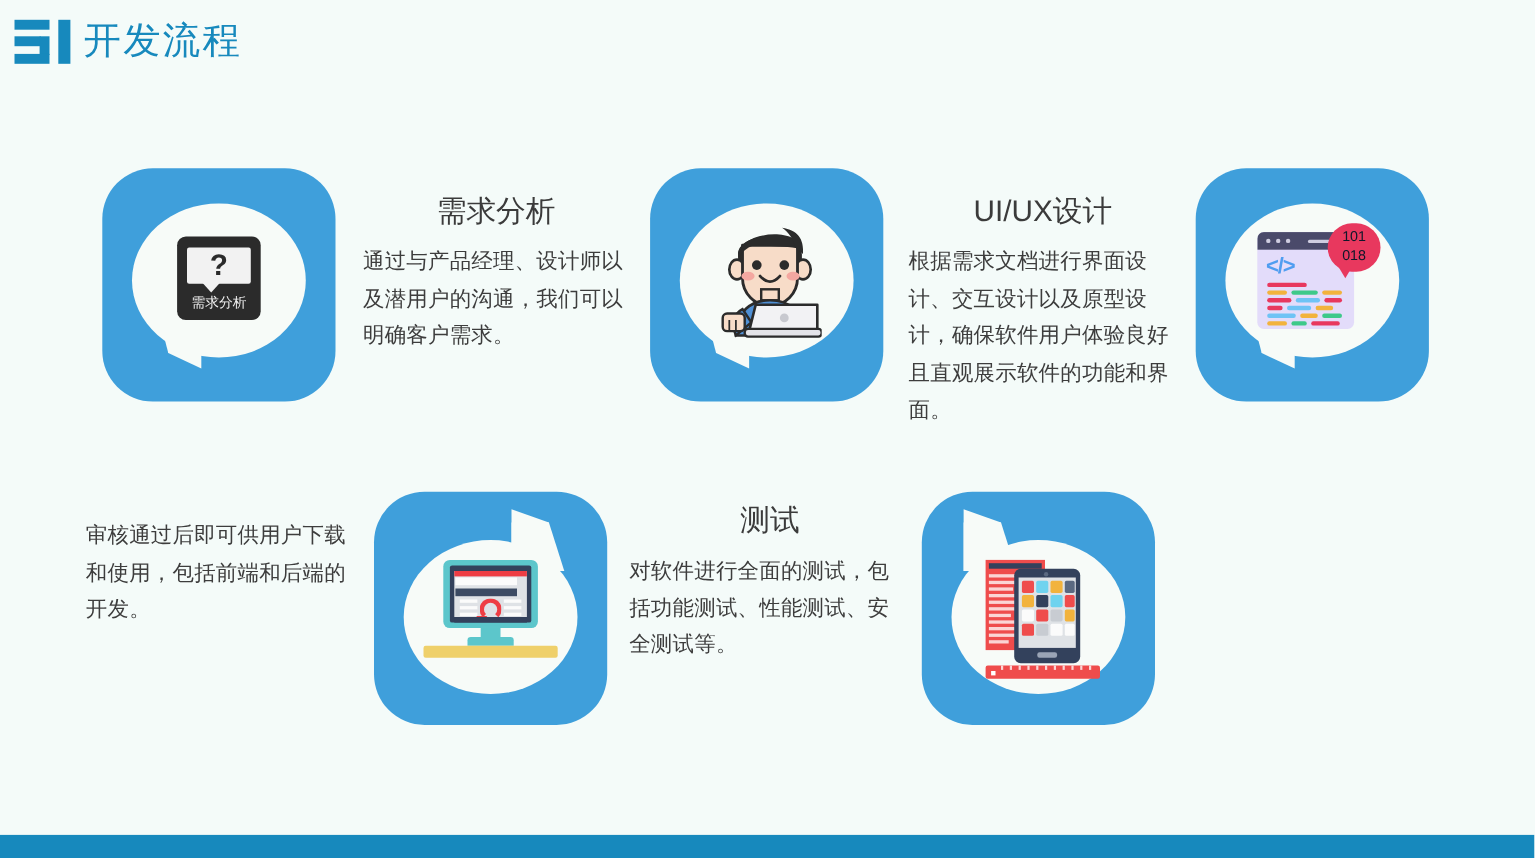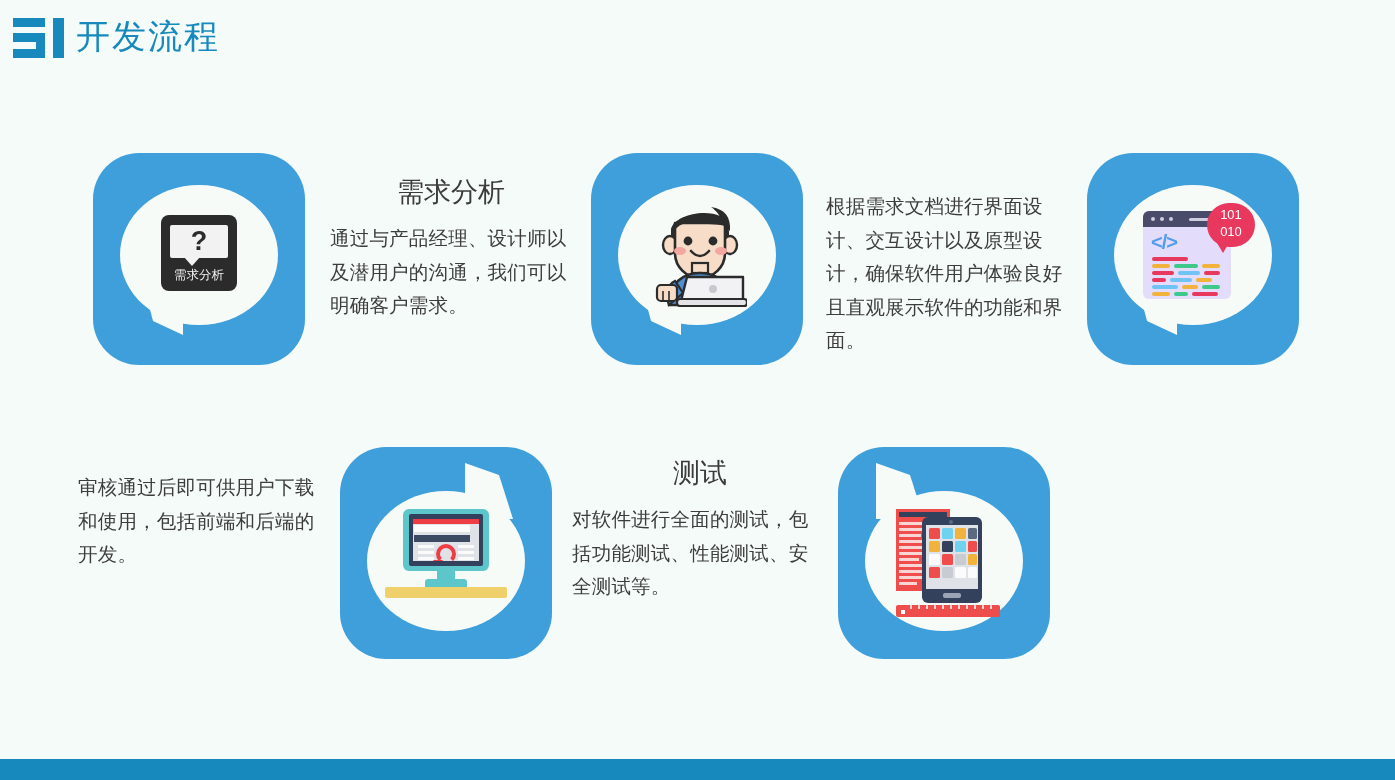--- a/index.html
+++ b/index.html
@@ -58,21 +58,21 @@
   .dev { position: absolute; }
 
   
   .code-win { position: absolute; width: 88px; height: 88px; background: #e3dcfa; border-radius: 6px; overflow: hidden; }
   .code-bar { position: absolute; left: 0; top: 0; width: 88px; height: 16px; background: #4a4a6a; }
   .code-dot { position: absolute; top: 6px; width: 4px; height: 4px; border-radius: 50%; background: #cfcde0; }
   .code-pill { position: absolute; top: 6.5px; left: 46px; width: 25px; height: 3.5px; border-radius: 2px; background: #cfcde0; }
   .slash { position: absolute; left: 8px; top: 20px; font-size: 20px; color: #4f9df0; font-weight: bold; letter-spacing: -1px; }
   .cl { position: absolute; height: 3.5px; border-radius: 2px; }
   .badge-101 { position: absolute; right: -10px; top: -8px; width: 48px; height: 44px; background: #e8385e; border-radius: 22px; }
-  .badge-101 span { position: absolute; left: 0; top: 4px; width: 48px; text-align: center; font-size: 13px; color: #ffffff; line-height: 17px; }
+  .badge-101 span { position: absolute; left: 0; top: 4px; width: 48px; text-align: center; font-size: 13px; color: #0f172a; line-height: 17px; }
   .badge-tail { position: absolute; left: 10px; top: 40px; width: 0; height: 0;
      border-left: 6px solid transparent; border-right: 6px solid transparent; border-top: 10px solid #e8385e; }
 
   
   .mon-frame { position: absolute; width: 86px; height: 62px; background: #5cc6cb; border-radius: 6px; }
   .mon-screen { position: absolute; left: 6px; top: 5px; width: 74px; height: 52px; background: #33415c; border-radius: 2px; }
   .mon-page { position: absolute; left: 4px; top: 0px; width: 66px; height: 48px; background: #dfe2e6; }
   .mon-red { position: absolute; left: 4px; top: -5px; width: 66px; height: 10px; background: #ee3d44; }
   .mon-input { position: absolute; left: 5px; top: 6px; width: 56px; height: 7px; background: #fbfbfb; }
   .mon-dark { position: absolute; left: 5px; top: 16px; width: 56px; height: 7px; background: #3c4a63; }
@@ -165,20 +165,21 @@
       <line x1="12" y1="90" x2="12" y2="100" stroke="#2b2b2b" stroke-width="1.6"></line>
       <line x1="18" y1="90" x2="18" y2="100" stroke="#2b2b2b" stroke-width="1.6"></line>
 
       <path d="M36 76 L92 76 L92 100 L30 100 Z" fill="#f2f2f4" stroke="#2b2b2b" stroke-width="2.4" stroke-linejoin="round"></path>
       <circle cx="62" cy="88" r="4" fill="#c8c9cf"></circle>
       <rect x="26" y="98" width="70" height="7" rx="3" fill="#e3e3e8" stroke="#2b2b2b" stroke-width="2.2"></rect>
     </svg>
   </div>
 
   <div class="text-block" style="left:826px; top:176px; width:244px;">
+    <div class="card-title">UI/UX设计</div>
     <div class="card-desc">根据需求文档进行界面设计、交互设计以及原型设计，确保软件用户体验良好且直观展示软件的功能和界面。</div>
   </div>
 
   <div class="icon-tile" style="left:1087px; top:153px;">
     <div class="bubble" style="margin-top:-74px;"></div>
     <div class="tail" style="left:48px; top:122px; border-left:12px solid transparent; border-right:30px solid #f7fbf8; border-top:46px solid #f7fbf8; border-bottom:14px solid transparent;"></div>
     <div class="code-win" style="left:56px; top:58px;">
       <div class="code-bar">
         <span class="code-dot" style="left:8px;"></span>
         <span class="code-dot" style="left:17px;"></span>
@@ -201,21 +202,21 @@
       <span class="cl" style="left:59px; top:74px; width:18px; background:#3ec98a;"></span>
       <span class="cl" style="left:9px;  top:81px; width:18px; background:#f2b33d;"></span>
       <span class="cl" style="left:31px; top:81px; width:14px; background:#3ec98a;"></span>
       <span class="cl" style="left:49px; top:81px; width:26px; background:#e8385e;"></span>
 
     </div>
     <div style="position:absolute; left:120px; top:50px;">
       <div class="badge-tail"></div>
       <div class="badge-101" style="right:auto; left:0; top:0;">
         <span style="top:3px;">101</span>
-        <span style="top:20px;">010</span>
+        <span style="top:20px;">018</span>
       </div>
     </div>
   </div>
 
   <div class="text-block" style="left:78px; top:457px; width:246px;">
     <div class="card-desc">审核通过后即可供用户下载和使用，包括前端和后端的开发。</div>
   </div>
 
   <div class="icon-tile" style="left:340px; top:447px;">
     <div class="bubble" style="margin-top:-62px;"></div>

